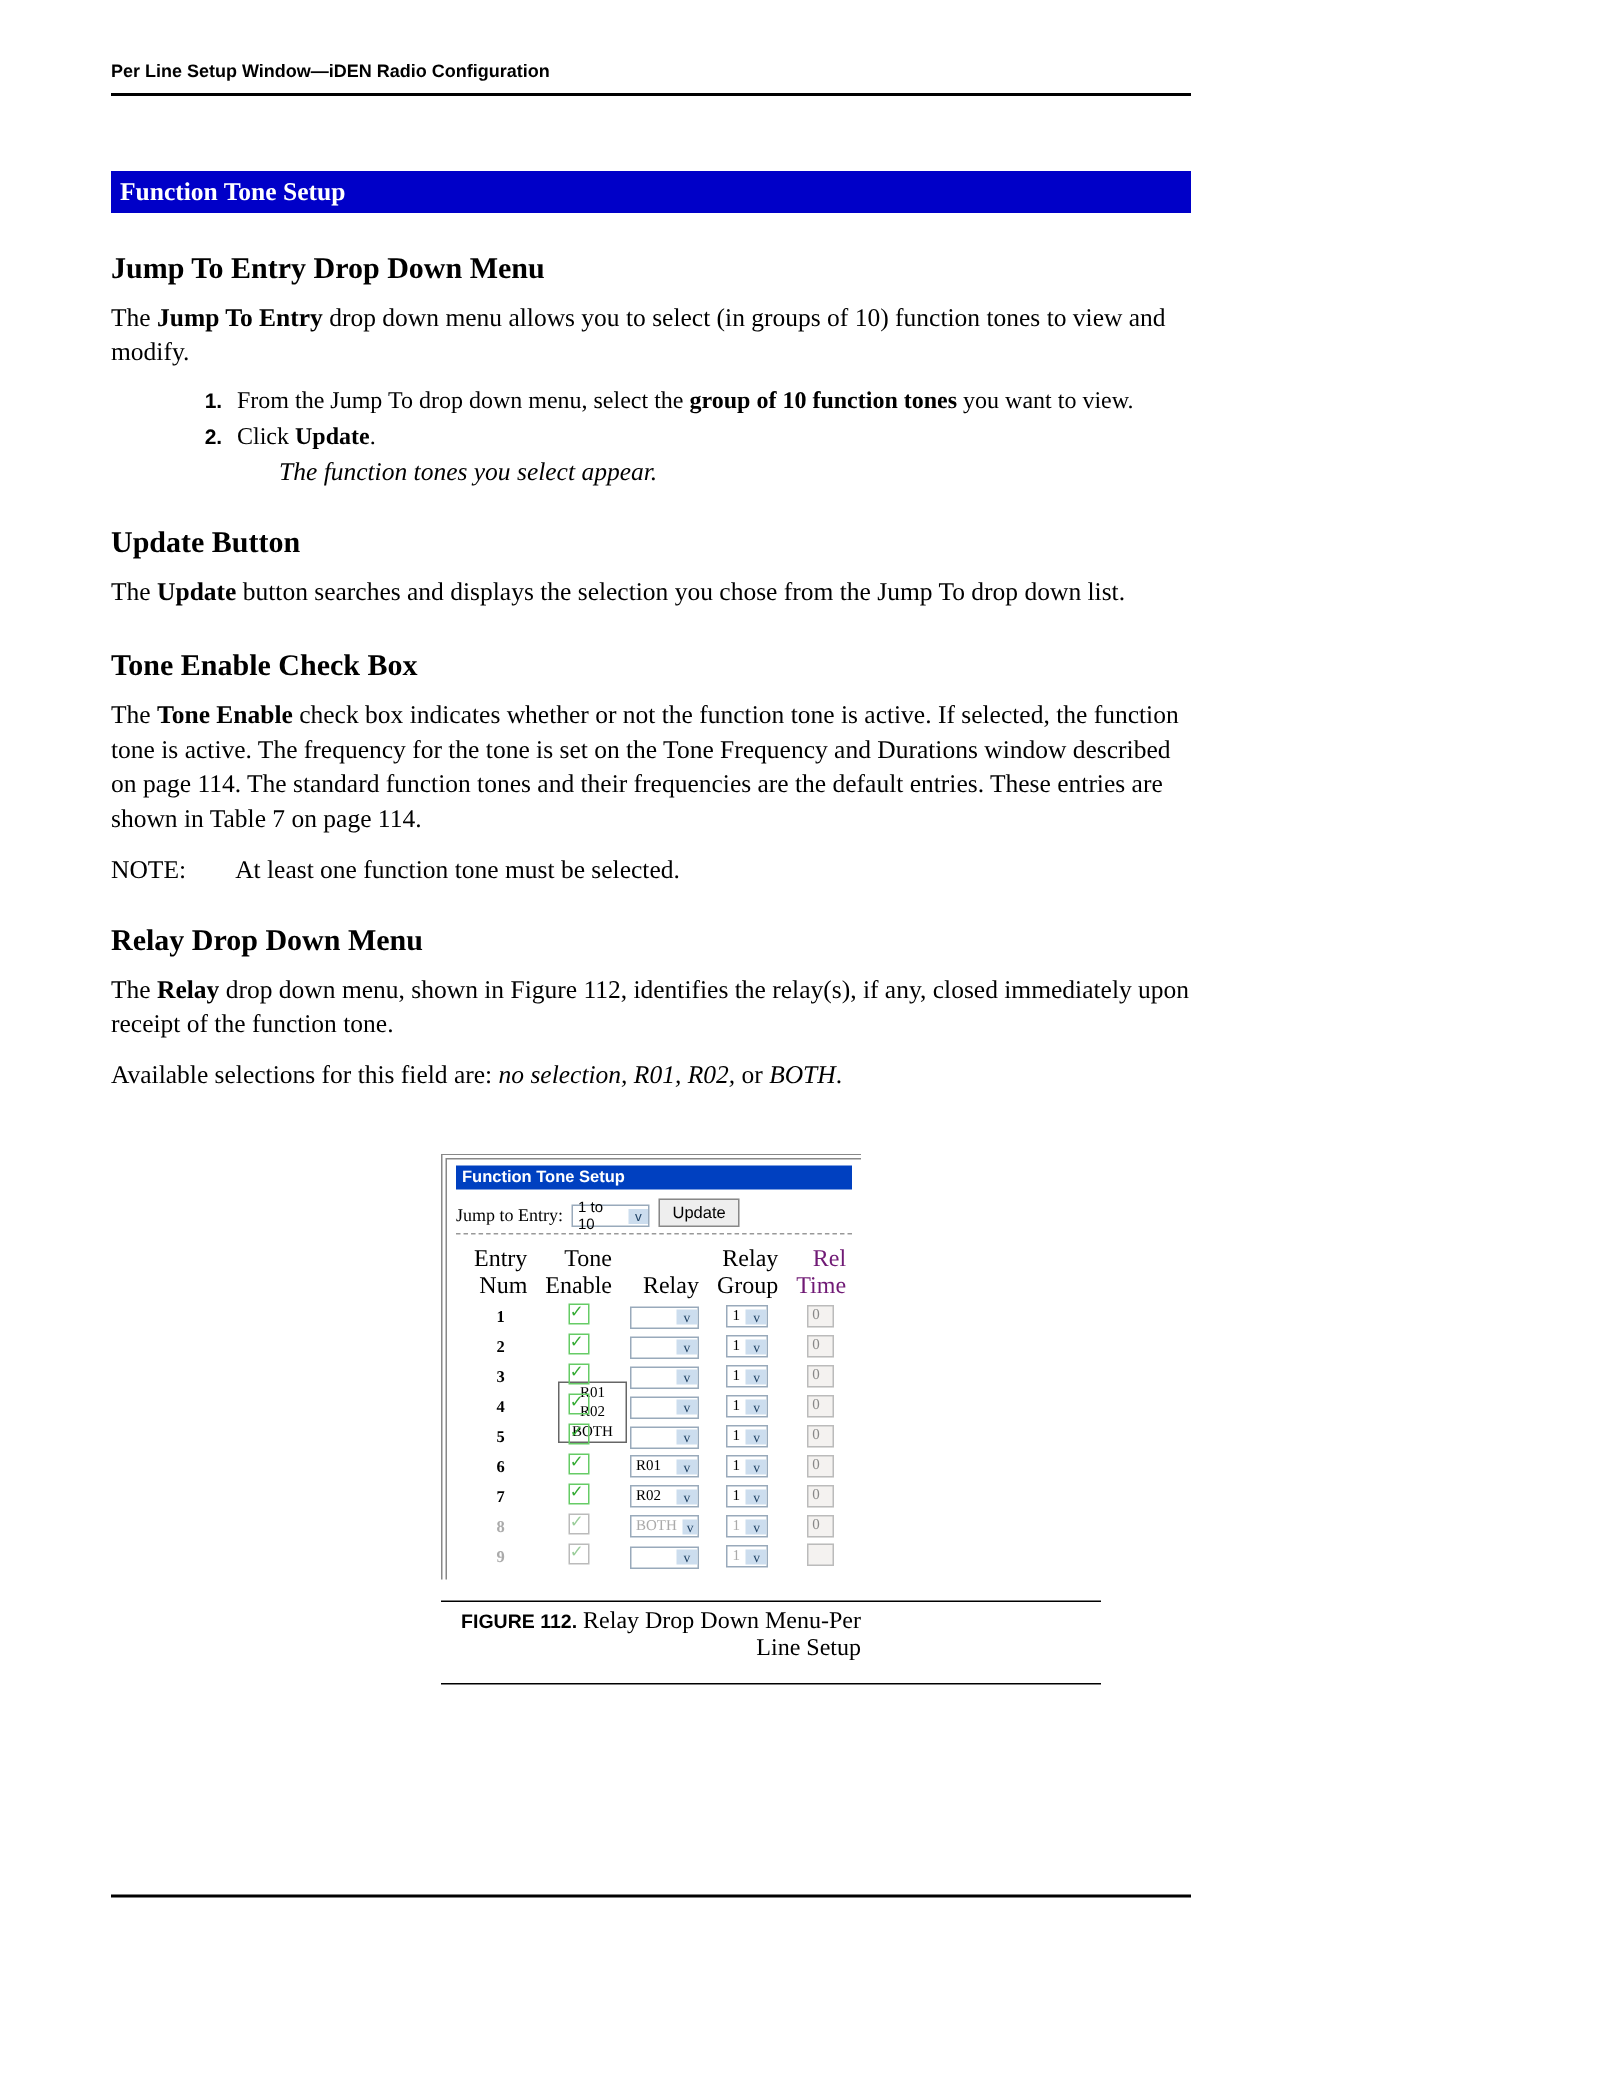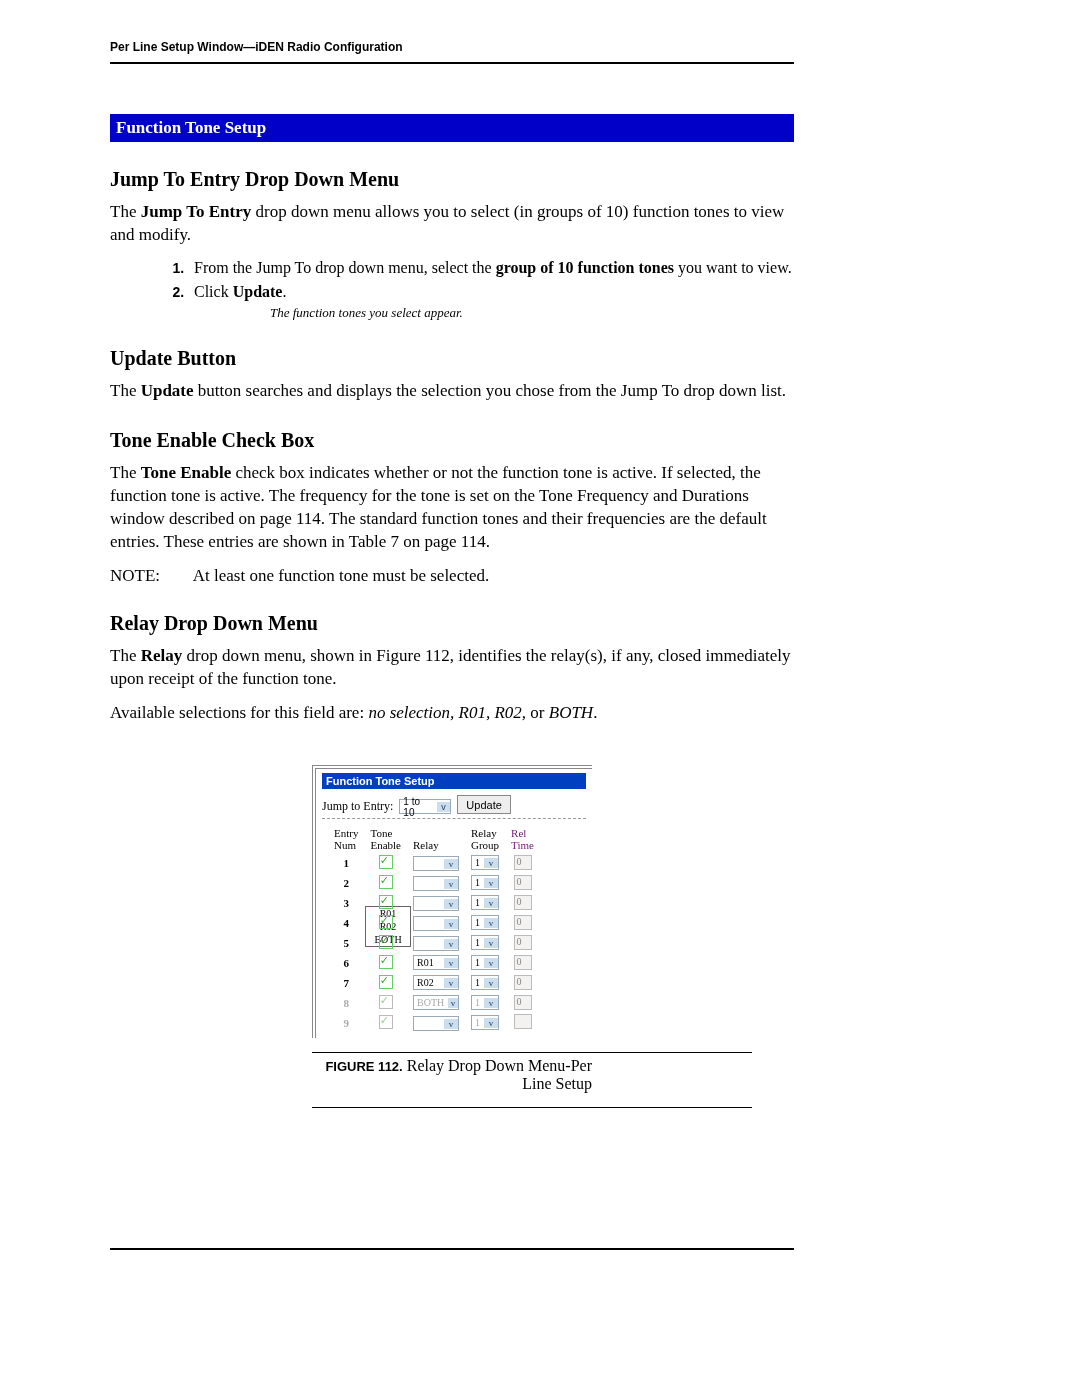--- a/index.html
+++ b/index.html
@@ -4,21 +4,21 @@
 <style>
   body {
     margin: 0;
     padding: 0;
     background: #fff;
     font-family: "Times New Roman", Times, serif;
     color: #000;
     width: 1080px;
   }
   .page {
-    padding: 40px 110px 40px 110px;
+    padding: 40px 110px 40px 74px;
     box-sizing: border-box;
     width: 904px;
   }
   .running-header {
     font-family: Arial, Helvetica, sans-serif;
     font-weight: bold;
     font-size: 12px;
     padding-bottom: 8px;
   }
   .header-rule {
@@ -54,22 +54,22 @@
     margin: 6px 0;
     padding-left: 6px;
   }
   ol.steps li::marker {
     font-family: Arial, Helvetica, sans-serif;
     font-weight: bold;
     font-size: 14px;
   }
   .step-result {
     font-style: italic;
-    font-size: 13px;
-    margin-left: 76px;
+    font-size: 17px;
+    margin-left: 28px;
     margin-top: 4px;
   }
   b { font-weight: bold; }
   i { font-style: italic; }
   .note-line {
     font-size: 17px;
     margin-top: 10px;
   }
   .note-line .note-label {
     font-weight: normal;
@@ -116,22 +116,22 @@
   table.ft-table {
     font-size: 11px;
     border-collapse: separate;
     border-spacing: 4px 2px;
     margin-left: 4px;
     margin-top: 2px;
   }
   table.ft-table th {
     font-weight: normal;
     font-family: "Times New Roman", Times, serif;
-    font-size: 11px;
-    text-align: left;
+    font-size: 16px;
+    text-align: right;
     padding: 0 4px;
     line-height: 1.1;
   }
   table.ft-table td {
     text-align: center;
     vertical-align: middle;
     padding: 0 4px;
     height: 18px;
     font-family: "Times New Roman", Times, serif;
   }

